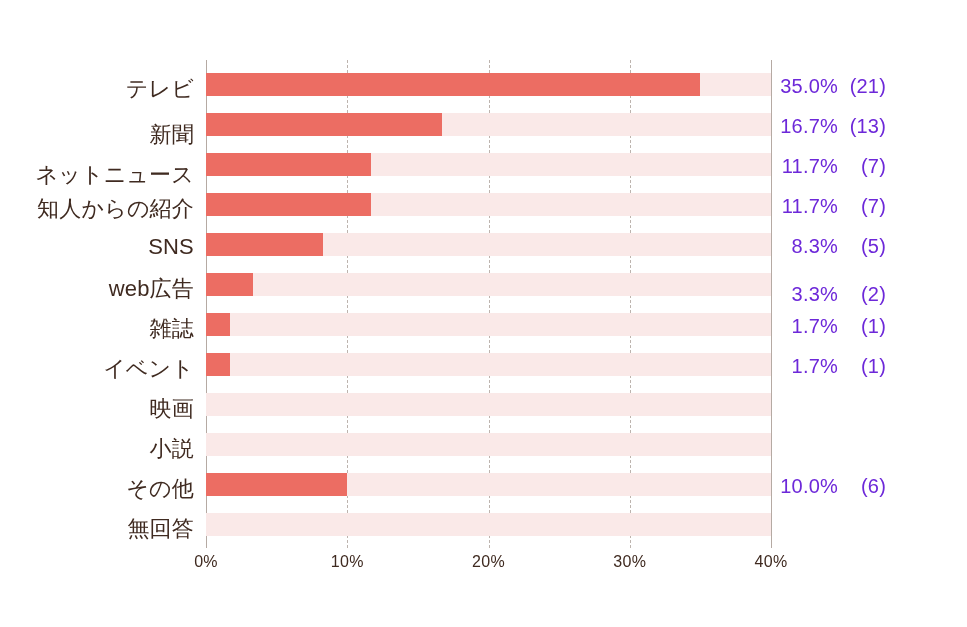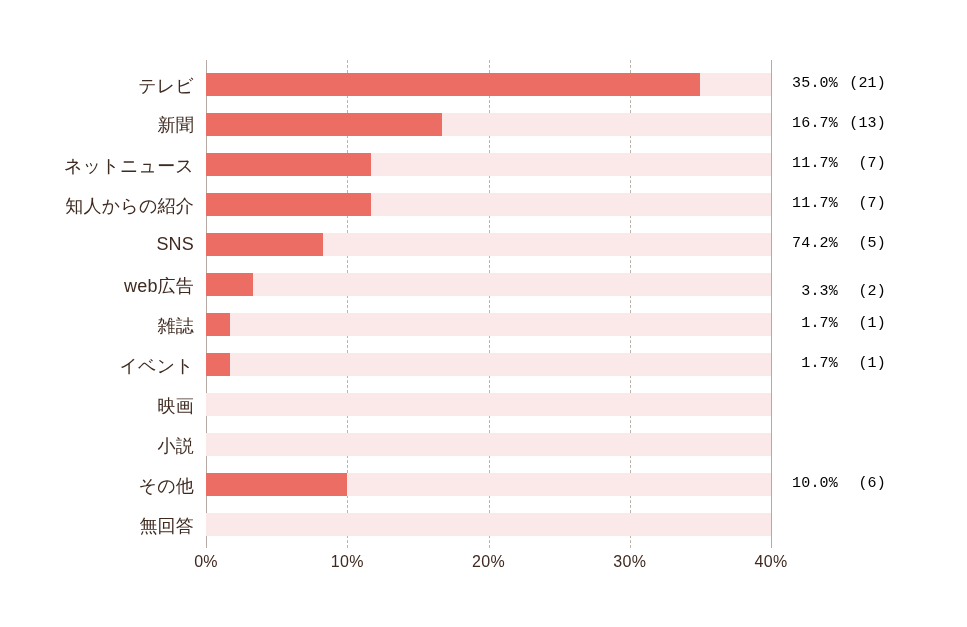--- a/index.html
+++ b/index.html
@@ -73,21 +73,21 @@
     top: 0;
     height: 23px;
     background: #ec6d63;
   }
 
   .cat-label {
     position: absolute;
     right: 0;
     width: 180px;
     text-align: right;
-    font-size: 18px;
+    font-size: 22px;
     color: #3f2a20;
     letter-spacing: 0.2px;
     white-space: nowrap;
   }
   #cat-labels {
     position: absolute;
     left: 12px;
     top: 60px;
     width: 182px;
     height: 488px;
@@ -97,25 +97,24 @@
     position: absolute;
     left: 780px;
     top: 60px;
     width: 180px;
     height: 488px;
   }
   .val-label {
     position: absolute;
     left: 0;
     width: 112px;
-    font-size: 15px;
-    color: #000000;
+    font-size: 20px;
+    color: #6d28d9;
     white-space: nowrap;
     letter-spacing: 0.2px;
-    font-family: Liberation Mono, monospace;
   }
   .val-pct {
     display: inline-block;
     width: 58px;
     text-align: right;
   }
   .val-cnt {
     display: inline-block;
     width: 48px;
     text-align: right;
@@ -149,22 +148,22 @@
   <div id="gridlines">
       <div class="gridline solid" style="left: 206px;"></div>
       <div class="gridline" style="left: 347.25px;"></div>
       <div class="gridline" style="left: 488.5px;"></div>
       <div class="gridline" style="left: 629.75px;"></div>
       <div class="gridline solid" style="left: 771px;"></div>
     </div>
 
   <div id="cat-labels">
       <div class="cat-label" style="top: 13.5px;">テレビ</div>
-      <div class="cat-label" style="top: 53px;">新聞</div>
-      <div class="cat-label" style="top: 94px;">ネットニュース</div>
+      <div class="cat-label" style="top: 60px;">新聞</div>
+      <div class="cat-label" style="top: 100px;">ネットニュース</div>
       <div class="cat-label" style="top: 133.5px;">知人からの紹介</div>
       <div class="cat-label" style="top: 173.5px;">SNS</div>
       <div class="cat-label" style="top: 253.5px;">雑誌</div>
       <div class="cat-label" style="top: 213.5px;">web広告</div>
       <div class="cat-label" style="top: 293.5px;">イベント</div>
       <div class="cat-label" style="top: 333.5px; text-align: right;">映画</div>
       <div class="cat-label" style="top: 373.5px;">小説</div>
       <div class="cat-label" style="top: 413.5px;">その他</div>
       <div class="cat-label" style="top: 453.5px;">無回答</div>
     </div>
@@ -215,21 +214,21 @@
       <div class="row" style="top: 453px;">
         <div class="track"></div>
       </div>
     </div>
 
   <div id="value-labels">
       <div class="val-label" style="top: 14.5px;"><span class="val-pct">35.0%</span><span class="val-cnt">(21)</span></div>
       <div class="val-label" style="top: 54.5px;"><span class="val-pct">16.7%</span><span class="val-cnt">(13)</span></div>
       <div class="val-label" style="top: 94.5px;"><span class="val-pct">11.7%</span><span class="val-cnt">(7)</span></div>
       <div class="val-label" style="top: 134.5px;"><span class="val-pct">11.7%</span><span class="val-cnt">(7)</span></div>
-      <div class="val-label" style="top: 174.5px;"><span class="val-pct">74.2%</span><span class="val-cnt">(5)</span></div>
+      <div class="val-label" style="top: 174.5px;"><span class="val-pct">8.3%</span><span class="val-cnt">(5)</span></div>
       <div class="val-label" style="top: 214.5px; margin-top: 8px;"><span class="val-pct">3.3%</span><span class="val-cnt">(2)</span></div>
       <div class="val-label" style="top: 254.5px;"><span class="val-pct">1.7%</span><span class="val-cnt">(1)</span></div>
       <div class="val-label" style="top: 294.5px;"><span class="val-pct">1.7%</span><span class="val-cnt">(1)</span></div>
       <div class="val-label" style="top: 414.5px;"><span class="val-pct">10.0%</span><span class="val-cnt">(6)</span></div>
     </div>
 
   <div id="x-ticks">
       <div class="x-tick" style="left: 206px;">0%</div>
       <div class="x-tick" style="left: 347.25px;">10%</div>
       <div class="x-tick" style="left: 488.5px;">20%</div>

